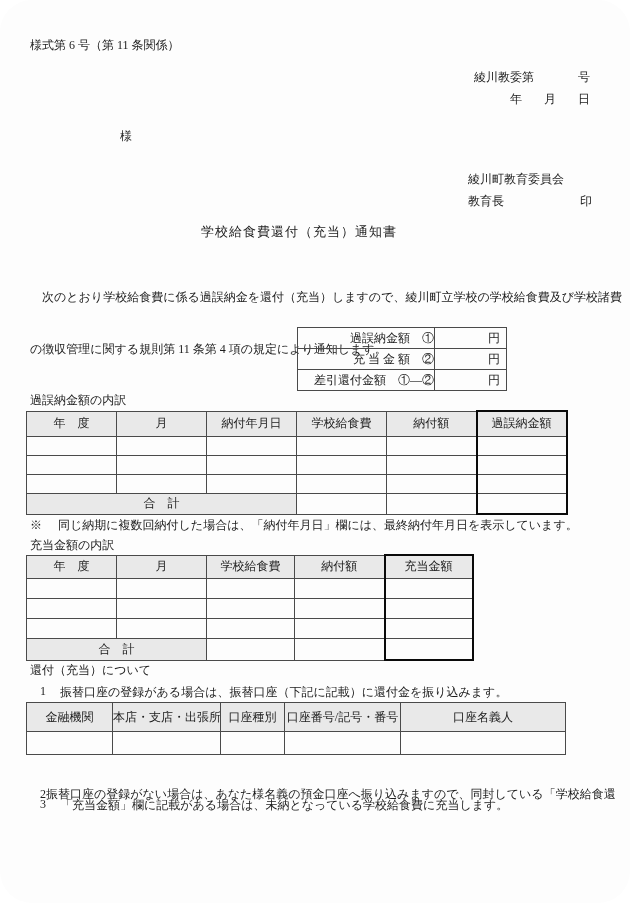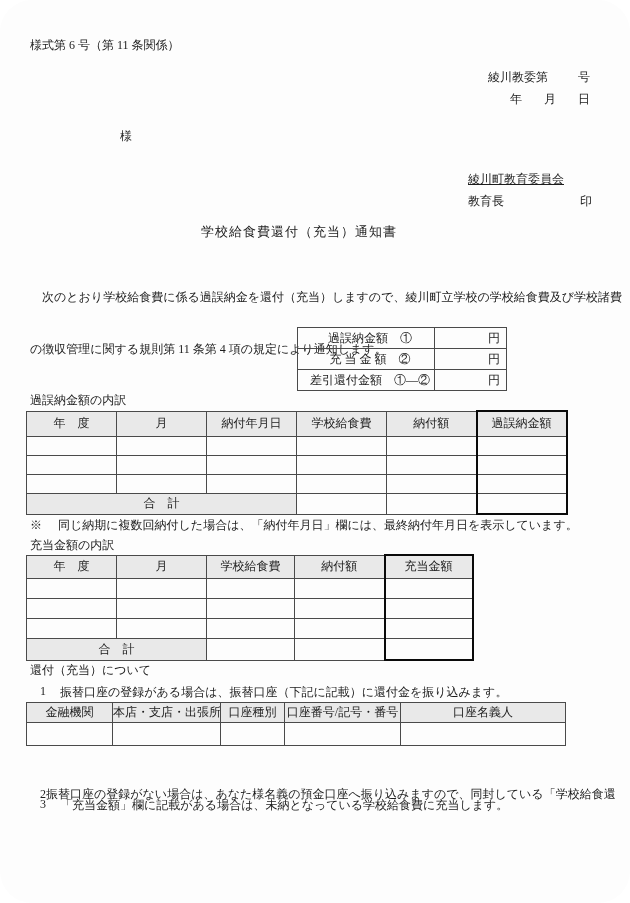--- a/index.html
+++ b/index.html
@@ -26,56 +26,56 @@
      font-size:12px;overflow:hidden;white-space:pre;padding:0;}
   .hd{background:var(--header_bg);}
   .total-cell{background:var(--header_bg);}
   
   .tk{border-left:2px solid var(--thick);border-right:2px solid var(--thick);}
   .tk-top{border-top:2px solid var(--thick);}
   .tk-bot{border-bottom:2px solid var(--thick);}
 
   
   .amount-table td{height:21px;}
-  .amount-table .lbl{text-align:center;padding-left:8px;}
+  .amount-table .lbl{text-align:right;padding-left:8px;}
   .amount-table .val{text-align:right;padding-right:6px;}
 
   .kago-table td.hrow{height:25px;}
   .kago-table td.drow{height:19px;}
   .kago-table td.trow{height:21px;}
   .juto-table td.hrow{height:23px;}
   .juto-table td.drow{height:20px;}
   .juto-table td.trow{height:22px;}
-  .bank-table td.hrow{height:20px;}
+  .bank-table td.hrow{height:29px;}
   .bank-table td.drow{height:23px;}
 
   .num{display:inline-block;width:20px;}
   .wrap2{margin-left:15px;}
 </style>
 </head>
 <body>
 
 <div class="page">
 
   <div class="abs" style="left:30px;top:37px;">様式第 6 号（第 11 条関係）</div>
 
-  <div class="abs flexline" style="top:69px;right:40px;gap:30px;">
+  <div class="abs flexline" style="top:69px;right:40px;gap:44px;">
     <span>綾川教委第</span>
     <span>号</span>
   </div>
 
   <div class="abs flexline" style="top:91px;right:40px;gap:22px;">
     <span>年</span>
     <span>月</span>
     <span>日</span>
   </div>
 
   <div class="abs" style="left:120px;top:128px;">様</div>
 
-  <div class="abs" style="left:468px;top:171px;text-decoration:underline;">綾川町教育委員会</div>
+  <div class="abs" style="left:468px;top:171px;">綾川町教育委員会</div>
 
   <div class="abs flexline" style="left:468px;top:193px;width:124px;justify-content:space-between;">
     <span>教育長</span>
     <span>印</span>
   </div>
 
   <div class="abs doc-title" style="left:0;top:223px;">学校給食費還付（充当）通知書</div>
 
   <div class="abs" style="left:30px;top:256px;width:575px;">
     <div class="par-line">　次のとおり学校給食費に係る過誤納金を還付（充当）しますので、綾川町立学校の学校給食費及び学校諸費</div>

